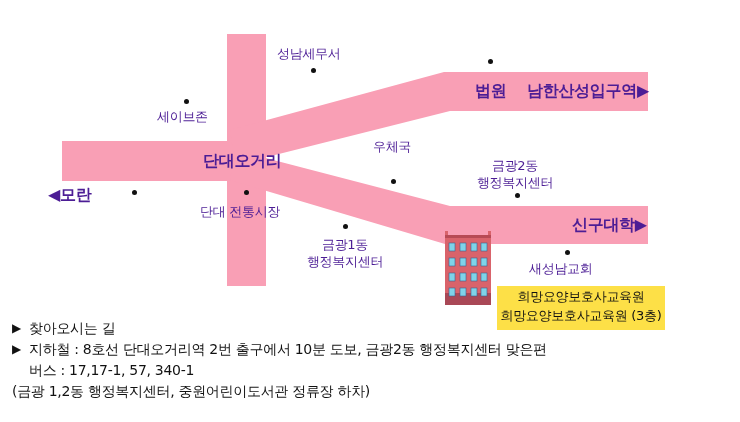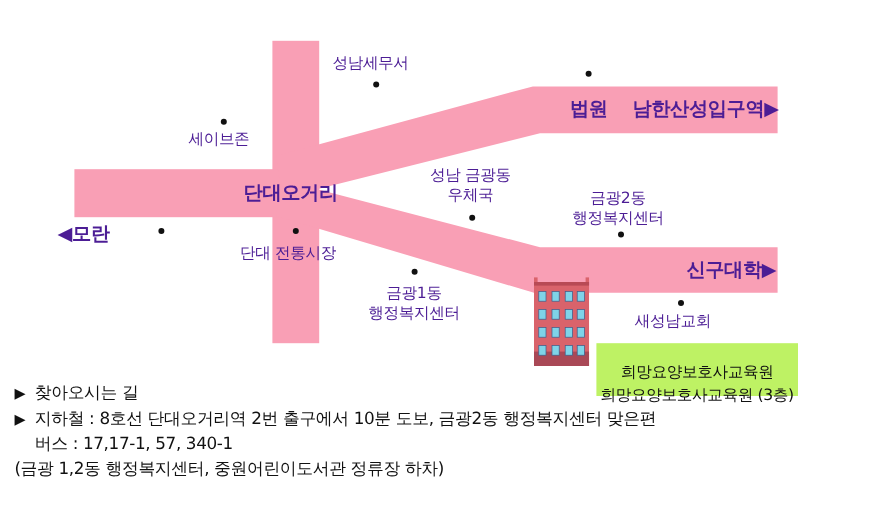--- a/index.html
+++ b/index.html
@@ -4,22 +4,22 @@
 <style>
   html, body { margin: 0; padding: 0; background: #ffffff; }
   body { width: 740px; height: 422px; position: relative; overflow: hidden;
          font-family: "DejaVu Sans", sans-serif; color: #111; }
   .map { position: absolute; left: 0; top: 0; width: 740px; height: 300px; }
   .label { position: absolute; font-size: 13px; line-height: 17px; text-align: center;
            white-space: nowrap; color: #4c1d95; letter-spacing: -0.3px; }
   .dot { position: absolute; width: 5px; height: 5px; border-radius: 50%; background: #111; }
   .road-label { font-size: 16px; font-weight: bold; }
   .dest-box { position: absolute; left: 497px; top: 286px; width: 168px; height: 44px;
-              background: #bef264; font-size: 13px; line-height: 19px; text-align: center;
-              padding-top: 15px; box-sizing: border-box; letter-spacing: -0.3px; }
+              background: #fde047; font-size: 13px; line-height: 19px; text-align: center;
+              padding-top: 1px; box-sizing: border-box; letter-spacing: -0.3px; }
   .info { position: absolute; left: 12px; top: 318px; font-size: 14px; line-height: 21px; letter-spacing: -0.3px; }
   .info-row { display: flex; align-items: flex-start; }
   .bullet { width: 17px; flex: 0 0 17px; font-size: 12px; }
   .indent { padding-left: 17px; }
 </style>
 </head>
 <body>
 
 <div class="map">
   <svg width="740" height="300" style="position:absolute;left:0;top:0">
@@ -46,21 +46,20 @@
 
   <div class="dot" style="left:184px;top:99px;"></div>
   <div class="label" style="left:157px;top:108px;">세이브존</div>
 
   <div class="dot" style="left:132px;top:190px;"></div>
 
   <div class="dot" style="left:244px;top:190px;"></div>
   <div class="label" style="left:200px;top:203px;">단대 전통시장</div>
 
   <div class="label" style="left:350px;top:138px;width:84px;">
-    <div>성남 금광동</div>
     <div>우체국</div>
   </div>
   <div class="dot" style="left:391px;top:179px;"></div>
 
   <div class="dot" style="left:343px;top:224px;"></div>
   <div class="label" style="left:300px;top:236px;width:90px;">
     <div>금광1동</div>
     <div>행정복지센터</div>
   </div>
 

